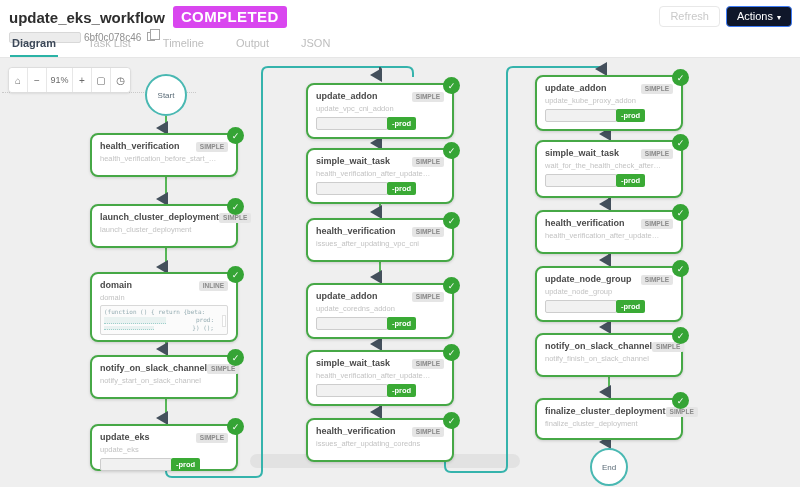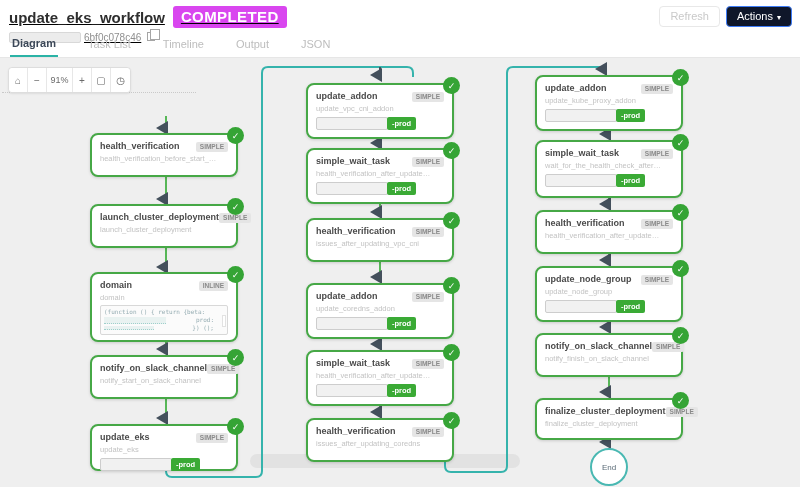--- a/index.html
+++ b/index.html
@@ -1,39 +1,39 @@
 <!DOCTYPE html>
 <html><head>
 <meta charset="utf-8">
 <style>
   * { box-sizing: border-box; margin: 0; padding: 0; }
   html,body { width:800px; height:487px; overflow:hidden; background:#fff;
     font-family:"Liberation Sans","DejaVu Sans",sans-serif; }
 
   
-  .header { position:relative; height:58px; background:#fff; border-bottom:1px solid #e6e6e6;text-decoration:underline; }
+  .header { position:relative; height:58px; background:#fff; border-bottom:1px solid #e6e6e6; }
   .title-row { display:flex; align-items:center; gap:8px; padding:6px 0 0 9px; }
   .wf-title { font-size:15px; font-weight:bold; color:#2e2e2e; }
   .status-badge { background:#d946ef; color:#fff; font-size:15px; font-weight:bold;
     padding:2px 8px 3px; border-radius:3px; letter-spacing:.4px; }
   .id-row { display:flex; align-items:flex-start; gap:3px; padding:4px 0 0 9px; }
   .redact-id { width:72px; height:11px; background:#ececec; border:1px solid #d8d8d8; border-radius:2px; }
   .wid { font-size:10px; color:#8f8f8f; }
   .copy-icon { position:relative; width:8px; height:9px; border:1px solid #a5a5a5; margin-left:3px; display:inline-block; }
   .copy-icon::before { content:''; position:absolute; left:2px; top:-4px; width:8px; height:9px;
     border:1px solid #a5a5a5; background:#fff; }
   .h-buttons { position:absolute; top:6px; right:8px; display:flex; gap:6px; }
   .btn { font-size:11px; padding:3px 10px 4px; border-radius:4px; border:1px solid #d9d9d9;
     background:#fff; color:#595959; cursor:pointer; }
   .btn.disabled { color:#c9c9c9; border-color:#e8e8e8; }
   .btn.primary { background:#0f172a; border-color:#3e7cf7; color:#fff; }
   .btn.primary .caret { font-size:8px; margin-left:4px; }
 
   
-  .tabs { position:absolute; left:0; bottom:0; display:flex; gap:28px; padding-left:10px;align-items:center; }
+  .tabs { position:absolute; left:0; bottom:0; display:flex; gap:28px; padding-left:10px; }
   .tab { font-size:11px; color:#bdbdbd; padding:4px 2px 6px; cursor:pointer; }
   .tab.active { color:#3c4858; font-weight:bold; border-bottom:2px solid #2bb3a6; }
 
   
   .stage { position:relative; width:800px; height:429px; background:#efefef; overflow:hidden; }
   .wires { position:absolute; left:0; top:0; z-index:1; }
   .dotted-line { position:absolute; left:2px; top:34px; width:194px; border-top:1px dotted #c9c9c9; }
   .gray-bar { position:absolute; left:250px; top:396px; width:270px; height:14px;
     background:#e2e2e2; border-radius:7px; }
 
@@ -141,20 +141,21 @@
 
   <div class="toolbar">
     <span class="tb-btn">⌂</span>
     <span class="tb-btn">−</span>
     <span class="tb-btn tb-zoom">91%</span>
     <span class="tb-btn">+</span>
     <span class="tb-btn">▢</span>
     <span class="tb-btn">◷</span>
   </div>
 
+  <div class="terminal start">Start</div>
   <div class="terminal end">End</div>
 
   <div id="nodes-layer">
       <div class="node" style="left: 90px; top: 75px; width: 148px; height: 44px;">
         <div class="nhead">
        <span class="ntitle">health_verification</span>
        <span class="nbadge">SIMPLE</span>
      </div>
      <div class="nsub">health_verification_before_start_updating</div>
         <span class="check">✓</span>

